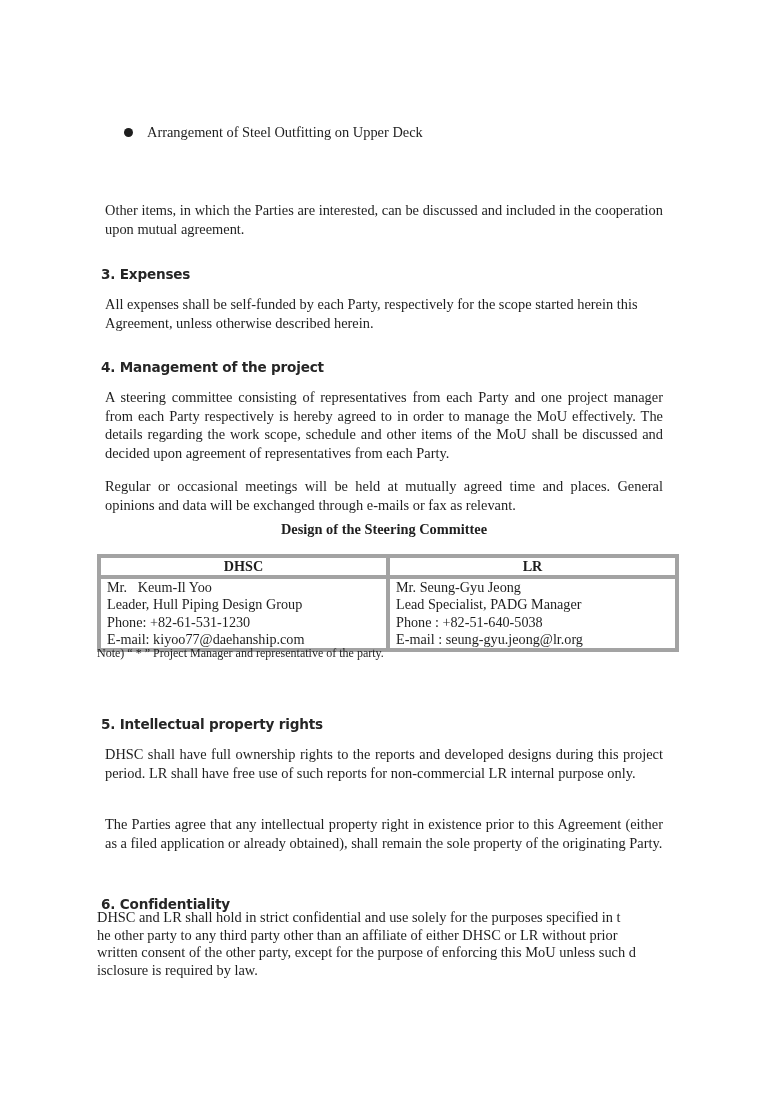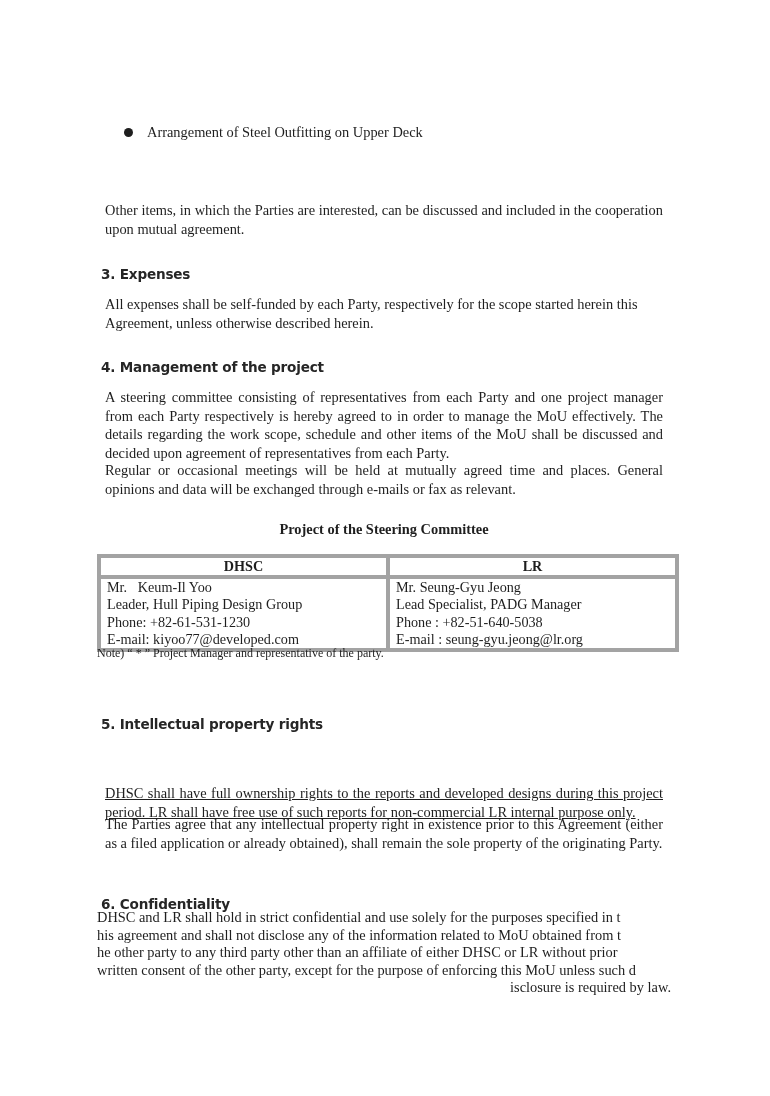--- a/index.html
+++ b/index.html
@@ -44,67 +44,66 @@
   <div class="abs" style="top:287px;">
     <p class="just last-left" style="text-align:left;">All expenses shall be self-funded by each Party, respectively for the scope started herein this Agreement, unless otherwise described herein.</p>
   </div>
 
   <div class="abs" style="top:355px;">
     <h3>4. Management of the project</h3>
   </div>
   <div class="abs" style="top:380px;">
     <p class="just last-left">A steering committee consisting of representatives from each Party and one project manager from each Party respectively is hereby agreed to in order to manage the MoU effectively. The details regarding the work scope, schedule and other items of the MoU shall be discussed and decided upon agreement of representatives from each Party.</p>
   </div>
-  <div class="abs" style="top:453px;">
+  <div class="abs" style="top:469px;">
     <p class="just last-left">Regular or occasional meetings will be held at mutually agreed time and places. General opinions and data will be exchanged through e-mails or fax as relevant.</p>
   </div>
 
-  <div class="caption">Project of the Steering Committee</div>
+  <div class="caption">Design of the Steering Committee</div>
 
   <table class="members">
     <thead>
       <tr>
         <th style="width:50%;">DHSC</th>
         <th class="divider">LR</th>
       </tr>
     </thead>
     <tbody>
       <tr>
         <td>
           <span class="cell-line" style="white-space:pre;">Mr.   Keum-Il Yoo</span>
           <span class="cell-line">Leader, Hull Piping Design Group</span>
           <span class="cell-line">Phone: +82-61-531-1230</span>
-          <span class="cell-line">E-mail: kiyoo77@developed.com</span>
+          <span class="cell-line">E-mail: kiyoo77@daehanship.com</span>
         </td>
         <td class="divider">
           <span class="cell-line">Mr. Seung-Gyu Jeong</span>
           <span class="cell-line">Lead Specialist, PADG Manager</span>
           <span class="cell-line">Phone : +82-51-640-5038</span>
           <span class="cell-line">E-mail : seung-gyu.jeong@lr.org</span>
         </td>
       </tr>
     </tbody>
   </table>
 
   <div class="note">Note) “ * ” Project Manager and representative of the party.</div>
 
   <div class="abs" style="top:712px;">
     <h3>5. Intellectual property rights</h3>
   </div>
-  <div class="abs" style="top:776px;text-decoration:underline;">
+  <div class="abs" style="top:737px;">
     <p class="just last-left">DHSC shall have full ownership rights to the reports and developed designs during this project period.  LR shall have free use of such reports for non-commercial LR internal purpose only.</p>
   </div>
   <div class="abs" style="top:807px;">
     <p class="just last-left">The Parties agree that any intellectual property right in existence prior to this Agreement (either as a filed application or already obtained), shall remain the sole property of the originating Party.</p>
   </div>
 
   <div class="abs" style="top:892px;">
     <h3>6. Confidentiality</h3>
   </div>
   <div class="abs confid" style="top:909px;">
     <div class="cell-line" style="line-height:17.6px;">DHSC and LR shall hold in strict confidential and use solely for the purposes specified in t</div>
-    <div class="cell-line" style="line-height:17.6px;">his agreement and shall not disclose any of the information related to MoU obtained from t</div>
     <div class="cell-line" style="line-height:17.6px;">he other party to any third party other than an affiliate of either DHSC or LR without prior</div>
     <div class="cell-line" style="line-height:17.6px;">written consent of the other party, except for the purpose of enforcing this MoU unless such d</div>
-    <div class="cell-line" style="line-height:17.6px;text-align:right;">isclosure is required by law.</div>
+    <div class="cell-line" style="line-height:17.6px;">isclosure is required by law.</div>
   </div>
 
 </div>
 
 </body></html>

